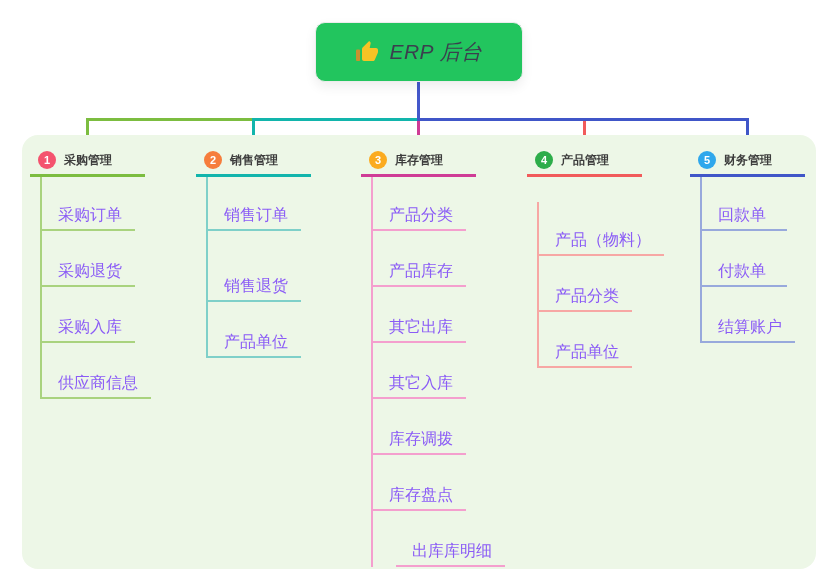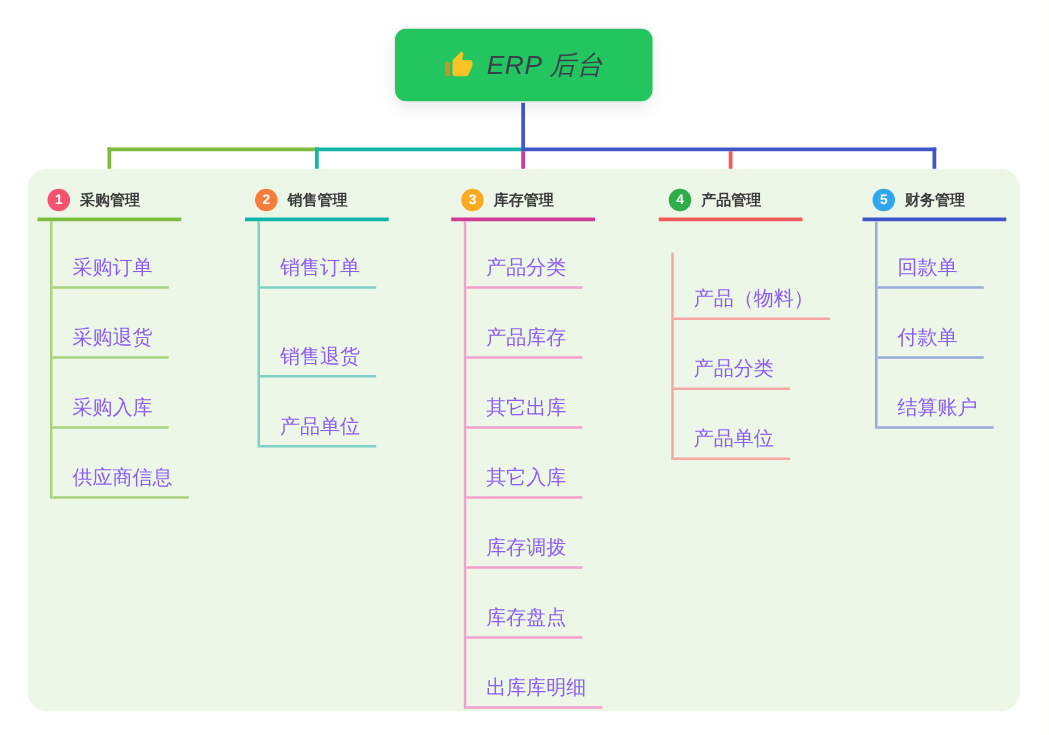--- a/index.html
+++ b/index.html
@@ -114,21 +114,21 @@
           <span class="badge" style="background: rgb(251, 171, 31);">3</span>
           <span class="branch-title">库存管理</span>
         </div>
         <div class="children" style="border-left-color: rgb(244, 159, 206);">
           <div class="child"><span class="child-label" style="border-bottom-color: rgb(244, 159, 206);">产品分类</span></div>
           <div class="child"><span class="child-label" style="border-bottom-color: rgb(244, 159, 206);">产品库存</span></div>
           <div class="child"><span class="child-label" style="border-bottom-color: rgb(244, 159, 206);">其它出库</span></div>
           <div class="child"><span class="child-label" style="border-bottom-color: rgb(244, 159, 206);">其它入库</span></div>
           <div class="child"><span class="child-label" style="border-bottom-color: rgb(244, 159, 206);">库存调拨</span></div>
           <div class="child"><span class="child-label" style="border-bottom-color: rgb(244, 159, 206);">库存盘点</span></div>
-          <div class="child"><span class="child-label" style="border-bottom-color: rgb(244, 159, 206);">出库库明细</span></div>
+          <div class="child"><span class="child-label" style="border-bottom-color: rgb(244, 159, 206); margin-left: 23px;">出库库明细</span></div>
         </div>
       </div>
       <div class="branch" style="left: 527px;">
         <div class="branch-header" style="border-bottom-color: rgb(241, 91, 91);">
           <span class="badge" style="background: rgb(45, 173, 74);">4</span>
           <span class="branch-title">产品管理</span>
         </div>
         <div class="children" style="border-left-color: rgb(247, 167, 164); margin-top: 25px;">
           <div class="child"><span class="child-label" style="border-bottom-color: rgb(247, 167, 164);">产品（物料）</span></div>
           <div class="child"><span class="child-label" style="border-bottom-color: rgb(247, 167, 164);">产品分类</span></div>

